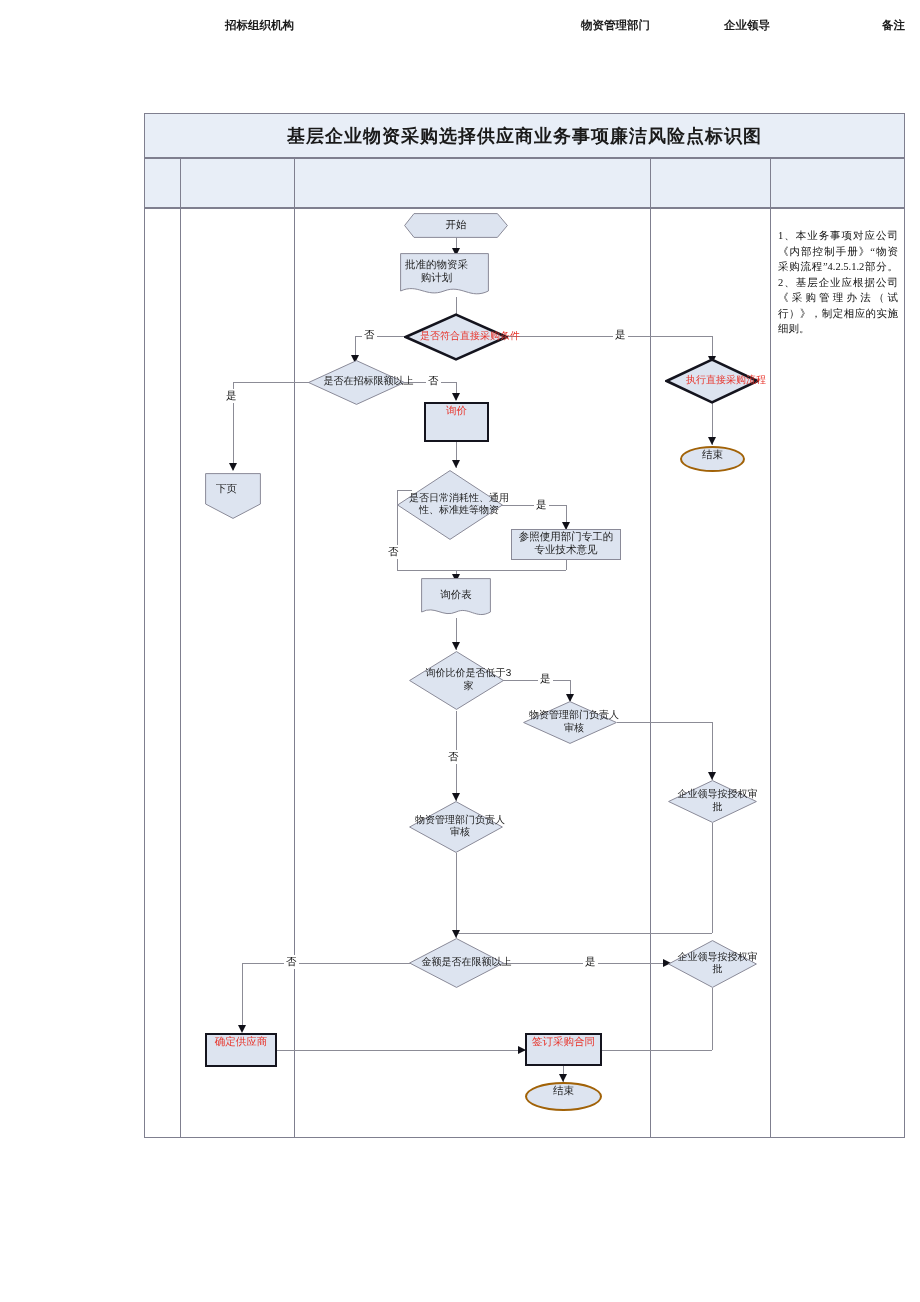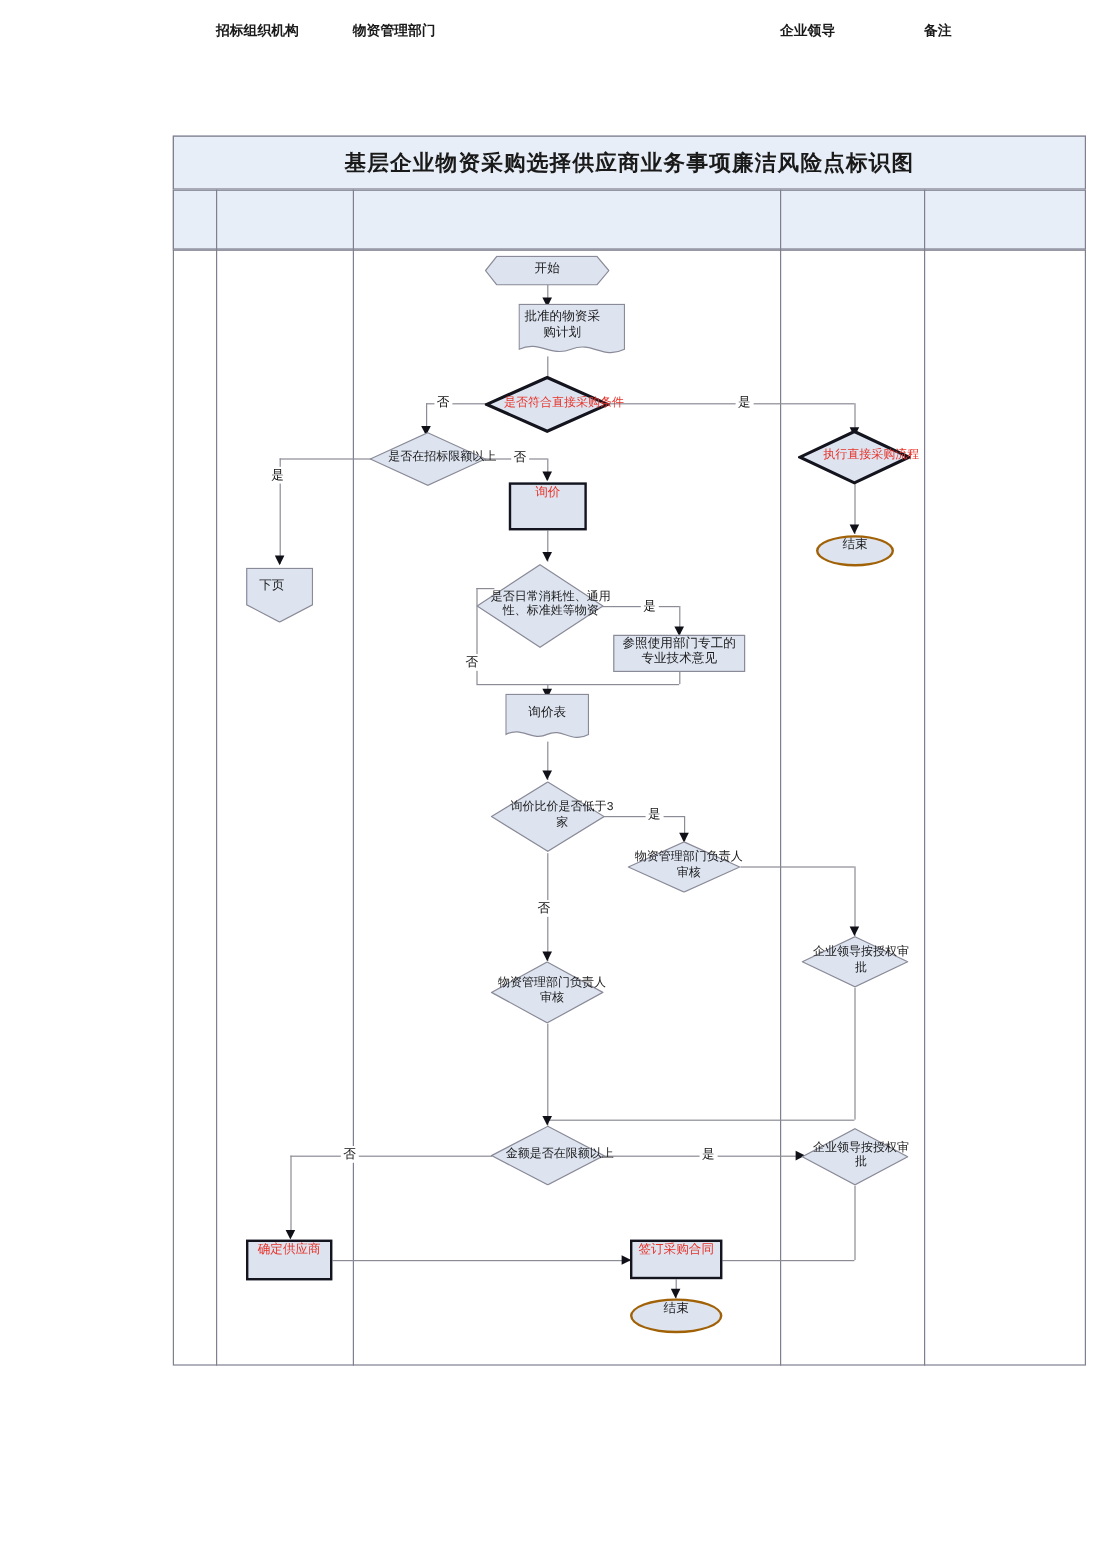--- a/index.html
+++ b/index.html
@@ -59,21 +59,21 @@
     box-sizing: border-box;
     background: #e8eef7;
     border: 1px solid #7f7f8f;
   }
   .head-cell {
     position: absolute;
     top: 0;
     height: 50px;
     display: flex;
     align-items: center;
-    justify-content: flex-start;
+    justify-content: flex-end;
     font-size: 11.5px;
     font-weight: bold;
     color: #1a1a1a;
     box-sizing: border-box;
   }
   .vline {
     position: absolute;
     width: 1px;
     background: #7f7f8f;
   }
@@ -196,20 +196,21 @@
   <div class="head-cell" style="left:770px;width:135px;">
     <span>备注</span>
   </div>
 
   <div class="vline" style="left:180px;top:158px;height:980px;"></div>
   <div class="vline" style="left:294px;top:158px;height:980px;"></div>
   <div class="vline" style="left:650px;top:158px;height:980px;"></div>
   <div class="vline" style="left:770px;top:158px;height:980px;"></div>
   <div class="hline" style="left:144px;top:208px;width:761px;"></div>
 
+  <div class="notes">1、本业务事项对应公司《内部控制手册》“物资采购流程”4.2.5.1.2部分。2、基层企业应根据公司《采购管理办法（试行）》，制定相应的实施细则。</div>
 
   <div class="conn conn-v" style="left:456px;top:237px;height:19px;"></div>
   <div class="arrow-d" style="left:452px;top:248px;"></div>
 
   <div class="conn conn-v" style="left:456px;top:297px;height:28px;"></div>
   <div class="arrow-d" style="left:452px;top:317px;"></div>
 
   <div class="conn conn-h" style="left:355px;top:336px;width:59px;"></div>
   <div class="conn conn-v" style="left:355px;top:336px;height:26px;"></div>
   <div class="arrow-d" style="left:351px;top:355px;"></div>
@@ -291,21 +292,21 @@
   <div class="conn conn-v" style="left:563px;top:1066px;height:16px;"></div>
   <div class="arrow-d" style="left:559px;top:1074px;"></div>
 
   <div class="shapewrap" style="left:404px;top:213px;width:104px;height:25px;">
     <svg width="104" height="25" viewBox="0 0 104 25">
       <polygon points="10,0.6 93.4,0.6 103.4,12.5 93.4,24.4 10,24.4 0.6,12.5" fill="#dde4f0" stroke="#8a8a98" stroke-width="1"></polygon>
     </svg>
     <div class="shapelabel">开始</div>
   </div>
 
-  <div class="shapewrap" style="left:432px;top:253px;width:73px;height:45px;">
+  <div class="shapewrap" style="left:400px;top:253px;width:73px;height:45px;">
     <svg width="89" height="45" viewBox="0 0 89 45">
       <path d="M0.6,0.6 L88.4,0.6 L88.4,38 C70,47 62,31 44,38 C26,45 18,30 0.6,38 Z" fill="#dde4f0" stroke="#8a8a98" stroke-width="1"></path>
     </svg>
     <div class="shapelabel" style="height:38px;">批准的物资采购计划</div>
   </div>
 
   <div class="shapewrap" style="left:404px;top:313px;width:104px;height:48px;">
     <svg width="104" height="48" viewBox="0 0 104 48">
       <polygon points="52,1.6 102.4,24 52,46.4 1.6,24" fill="#dde4f0" stroke="#14141e" stroke-width="2.6"></polygon>
     </svg>

